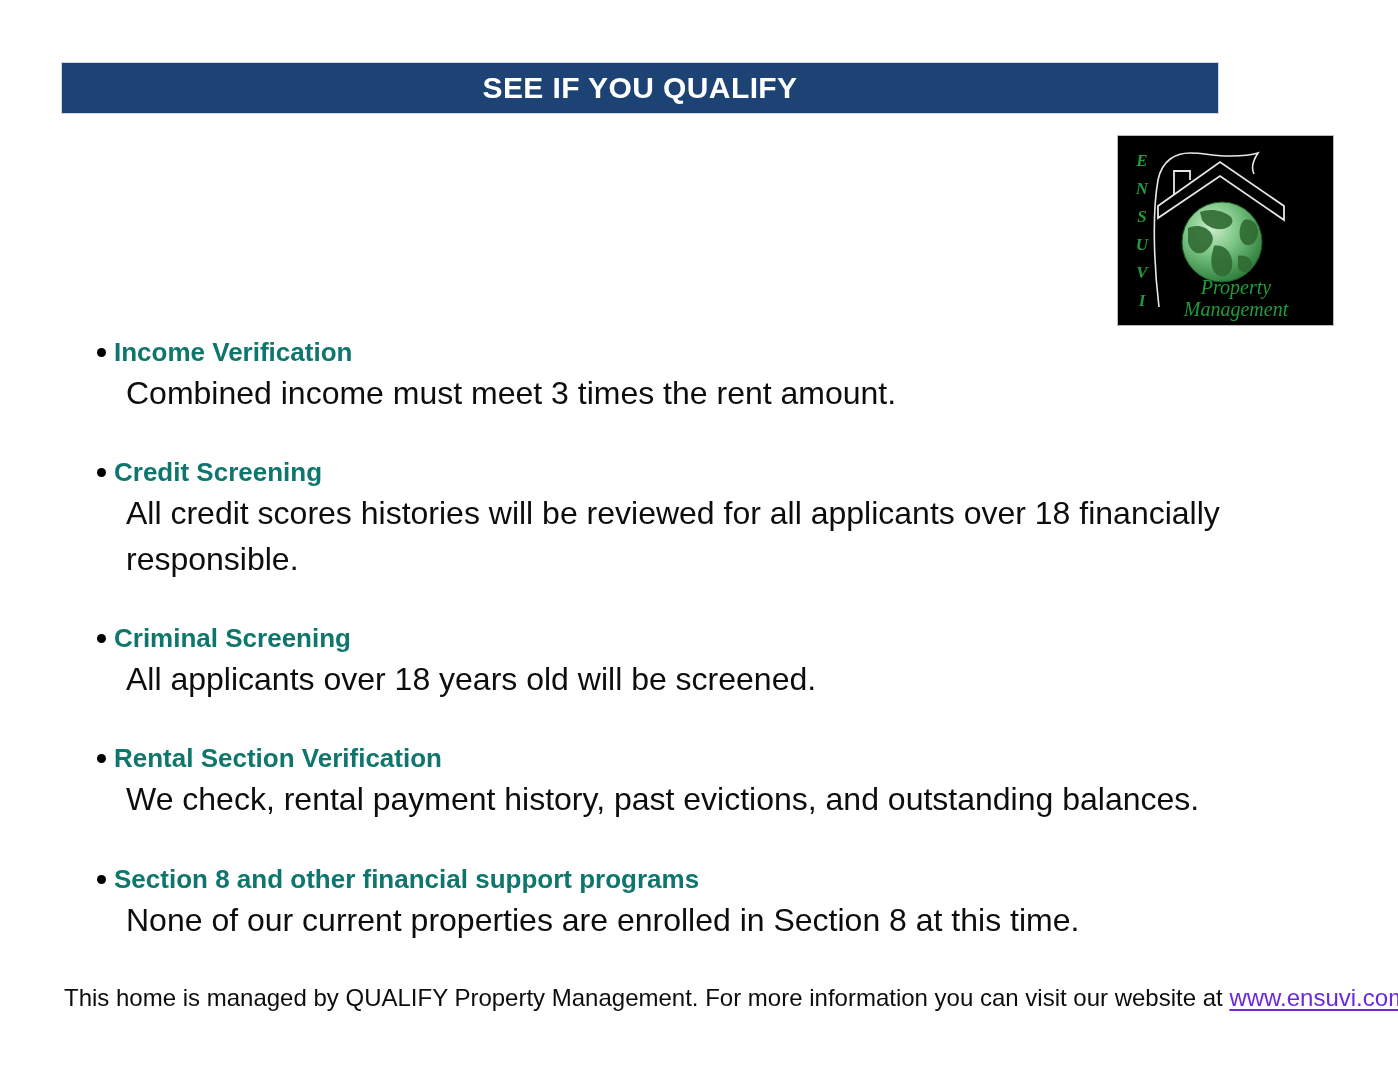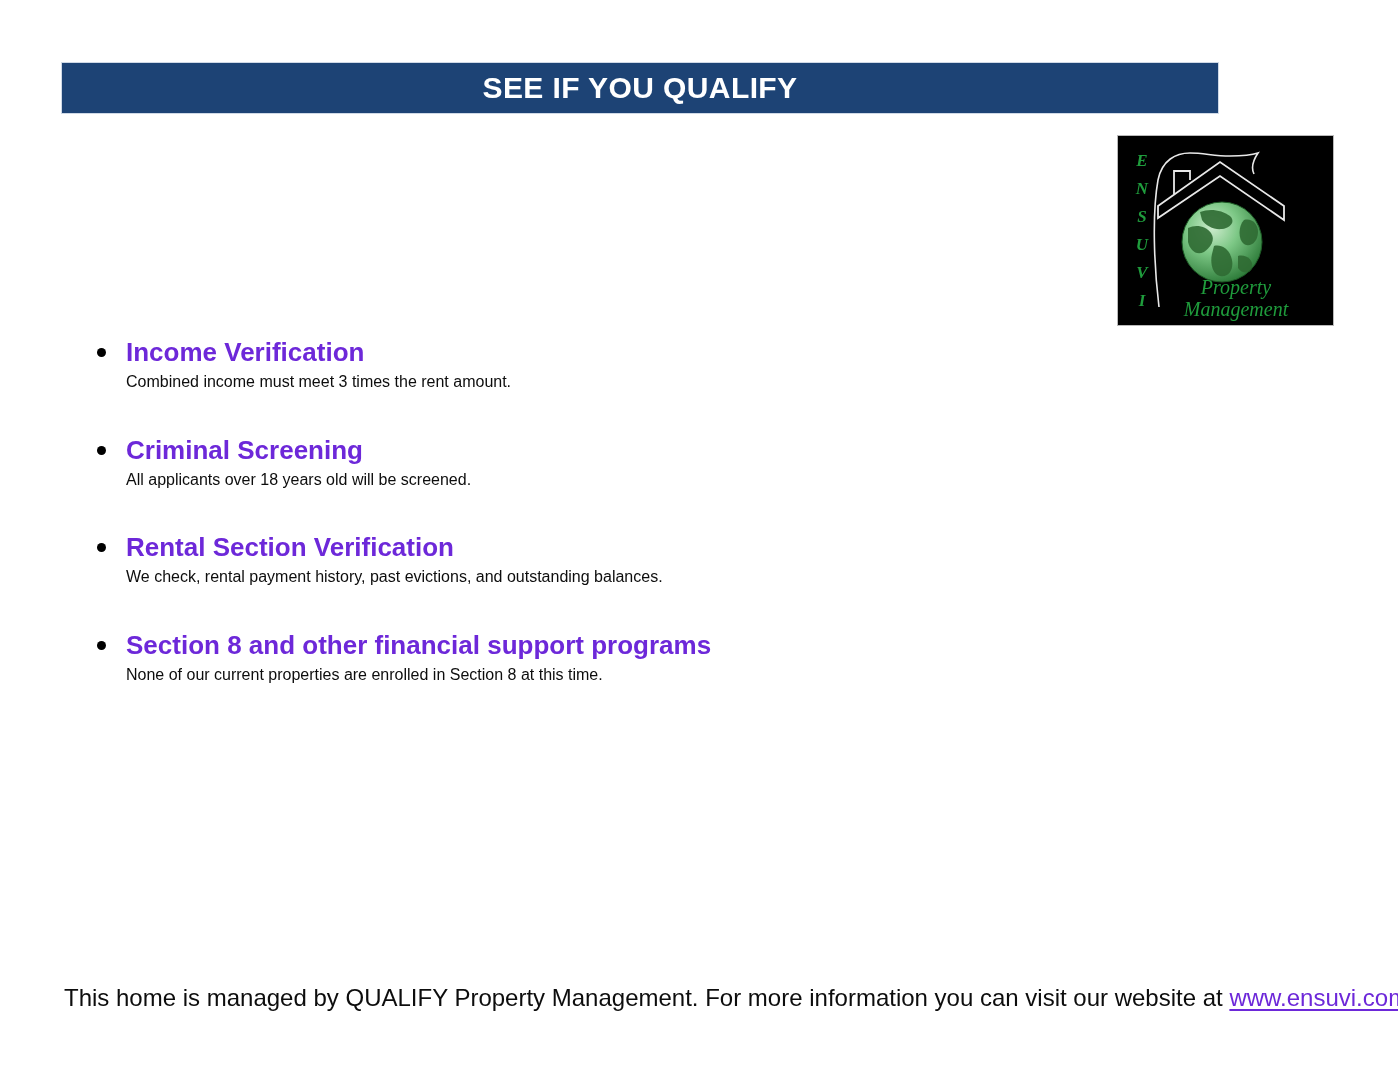--- a/index.html
+++ b/index.html
@@ -65,29 +65,29 @@
   .bullet-dot {
     position: absolute;
     left: 9px;
     top: 14px;
     width: 9px;
     height: 9px;
     border-radius: 50%;
     background: #000000;
   }
   .bullet-heading {
-    margin-left: 38px;
+    margin-left: 26px;
     font-size: 26px;
     font-weight: bold;
     line-height: 1.42;
-    color: #6d28d9;
+    color: #0f766e;
   }
   .bullet-body {
     margin-left: 38px;
-    font-size: 16px;
+    font-size: 32px;
     font-weight: normal;
     line-height: 1.42;
     color: #0d0d0d;
   }
 
   
   .footer {
     position: absolute;
     left: 64px;
     top: 982px;
@@ -158,20 +158,25 @@
 </div>
 
 <div class="content">
 
   <div class="bullet-item">
     <span class="bullet-dot"></span>
     <div class="bullet-heading">Income Verification</div>
     <div class="bullet-body">Combined income must meet 3 times the rent amount.</div>
   </div>
 
+  <div class="bullet-item">
+    <span class="bullet-dot"></span>
+    <div class="bullet-heading">Credit Screening</div>
+    <div class="bullet-body">All credit scores histories will be reviewed for all applicants over 18 financially responsible.</div>
+  </div>
 
   <div class="bullet-item">
     <span class="bullet-dot"></span>
     <div class="bullet-heading">Criminal Screening</div>
     <div class="bullet-body">All applicants over 18 years old will be screened.</div>
   </div>
 
   <div class="bullet-item">
     <span class="bullet-dot"></span>
     <div class="bullet-heading">Rental Section Verification</div>

